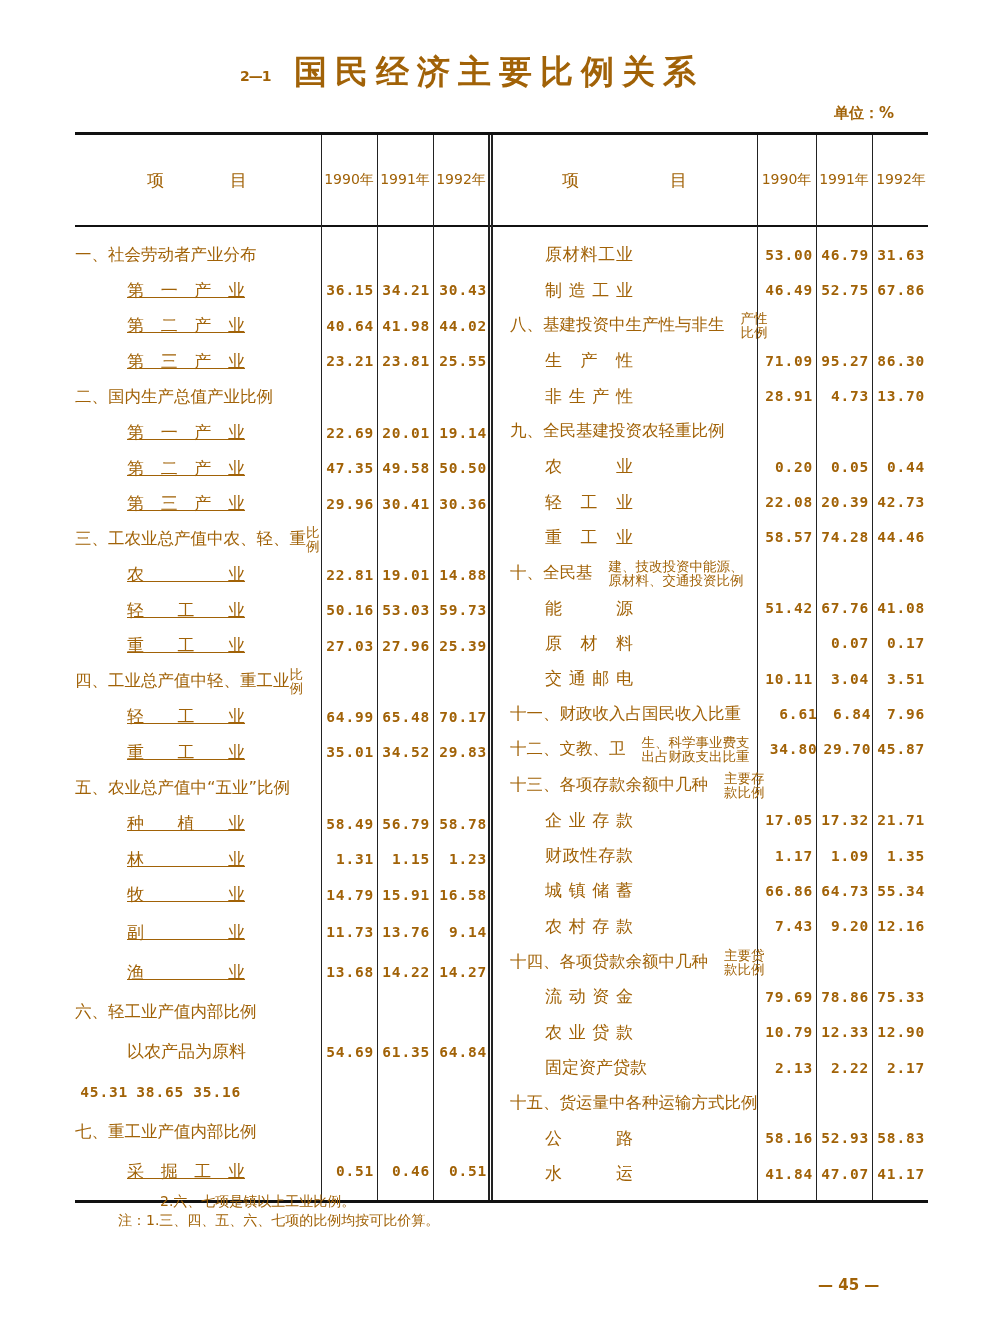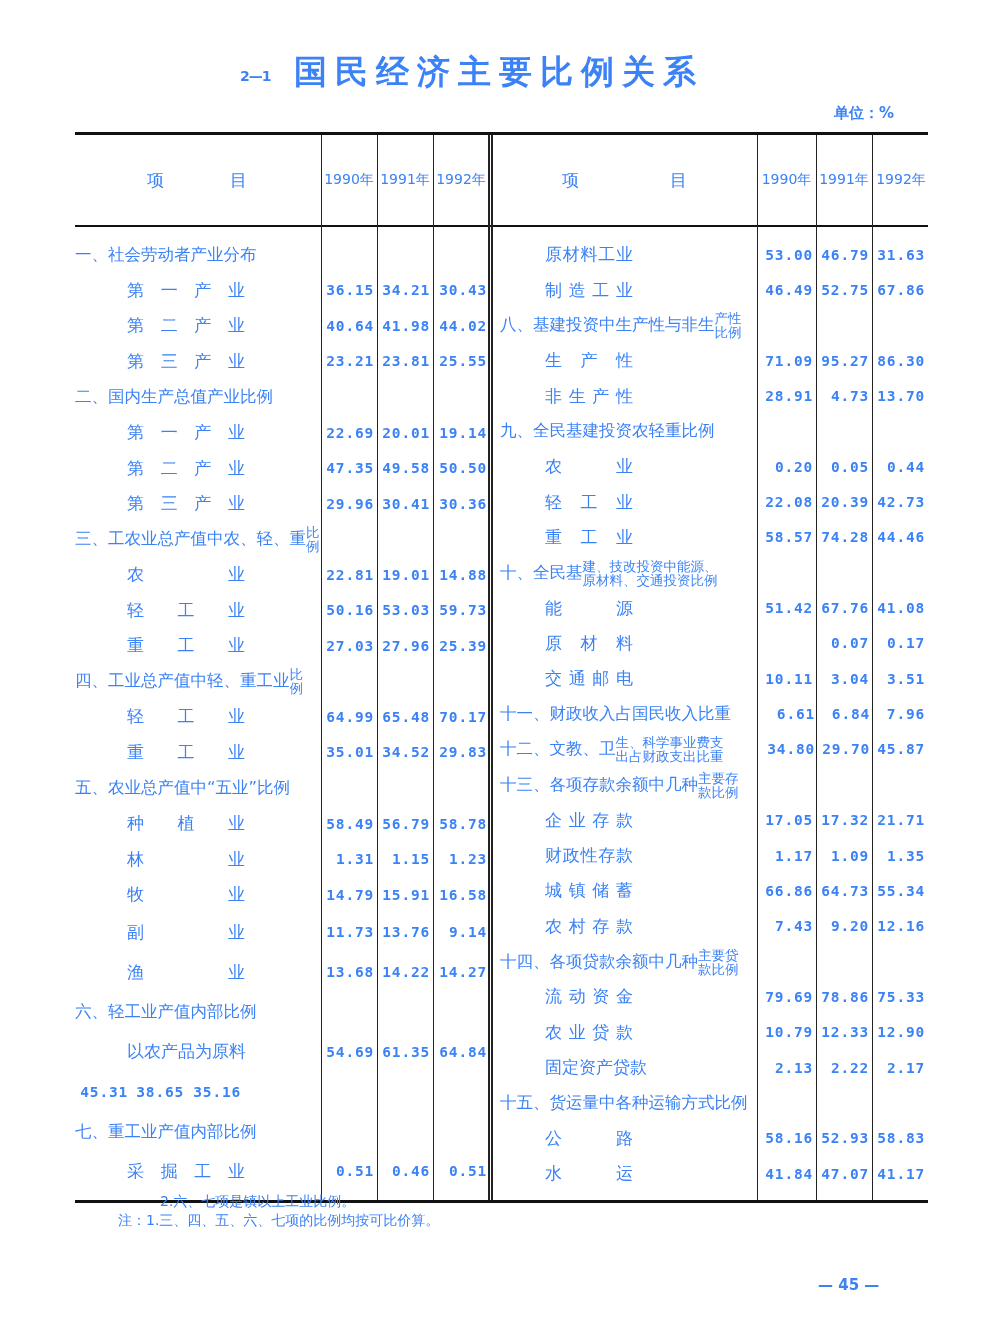--- a/index.html
+++ b/index.html
@@ -1,19 +1,19 @@
 <!DOCTYPE html>
 <html><head>
   <meta charset="utf-8">
   <style>
     html, body { margin: 0; padding: 0; background: #ffffff; }
     body { width: 1000px; height: 1342px; }
     .page {
       position: relative; width: 1000px; height: 1342px; background: #fff; overflow: hidden;
-      color: #3b82f6; font-family: "DejaVu Sans", sans-serif;
+      color: #a16207; font-family: "DejaVu Sans", sans-serif;
     }
     .title-num { position: absolute; left: 240px; top: 68px; font-size: 14px; font-weight: bold; letter-spacing: -1px; }
     .title { position: absolute; left: 294px; top: 50px; font-size: 33px; font-weight: bold; letter-spacing: 8px; white-space: nowrap; }
     .unit { position: absolute; left: 834px; top: 104px; font-size: 15px; font-weight: bold; white-space: nowrap; }
 
     .rule { position: absolute; background: #111; }
     .rule.top { left: 75px; top: 132px; width: 853px; height: 3px; }
     .rule.head { left: 75px; top: 225px; width: 853px; height: 2px; }
     .rule.bottom { left: 75px; top: 1200px; width: 853px; height: 3px; }
     .vline { position: absolute; top: 135px; height: 1065px; width: 1px; background: #222; }
@@ -26,27 +26,27 @@
     .body.right { left: 490px; top: 237px; width: 438px; }
     .row { display: flex; align-items: center; height: 35.55px; white-space: nowrap; }
     .body.left .row:nth-child(n+20) { height: 39.86px; }
     .body.right .row { height: 35.35px; }
 
     .cell-label { position: relative; display: flex; align-items: center; height: 100%; overflow: visible; }
     .body.left .cell-label { width: 246px; }
     .body.right .cell-label { width: 267px; }
     .row.heading .cell-label { font-size: 16.5px; }
     .body.left .row.heading .cell-label { padding-left: 0; }
-    .body.right .row.heading .cell-label { padding-left: 10px; width: 265px; }
+    .body.right .row.heading .cell-label { padding-left: 20px; width: 265px; gap: 16px; }
     .row.item .cell-label { font-size: 17px; }
     .body.left .row.item .cell-label { padding-left: 52px; width: 194px; }
     .body.right .row.item .cell-label { padding-left: 55px; width: 212px; }
 
     .lbl.spread { display: inline-block; text-align: justify; text-align-last: justify; }
-    .body.left .lbl.spread { width: 118px; }
+    .body.left .lbl.spread { width: 118px; text-decoration: underline; }
     .body.right .lbl.spread { width: 88px; }
 
     .stack { display: inline-flex; flex-direction: column; align-items: flex-end; font-size: 13.5px; line-height: 14px; margin-left: 0; }
 
     .val { height: 100%; display: flex; align-items: center; justify-content: flex-end; padding-right: 3px; box-sizing: border-box;
       font-family: "DejaVu Sans Mono", monospace; font-weight: bold; font-size: 14.5px; letter-spacing: 0.8px; }
     .body.left .val.c0 { width: 56px; }
     .body.left .val.c1 { width: 56px; }
     .body.left .val.c2 { width: 57px; }
     .body.right .val.c0 { width: 59px; }

